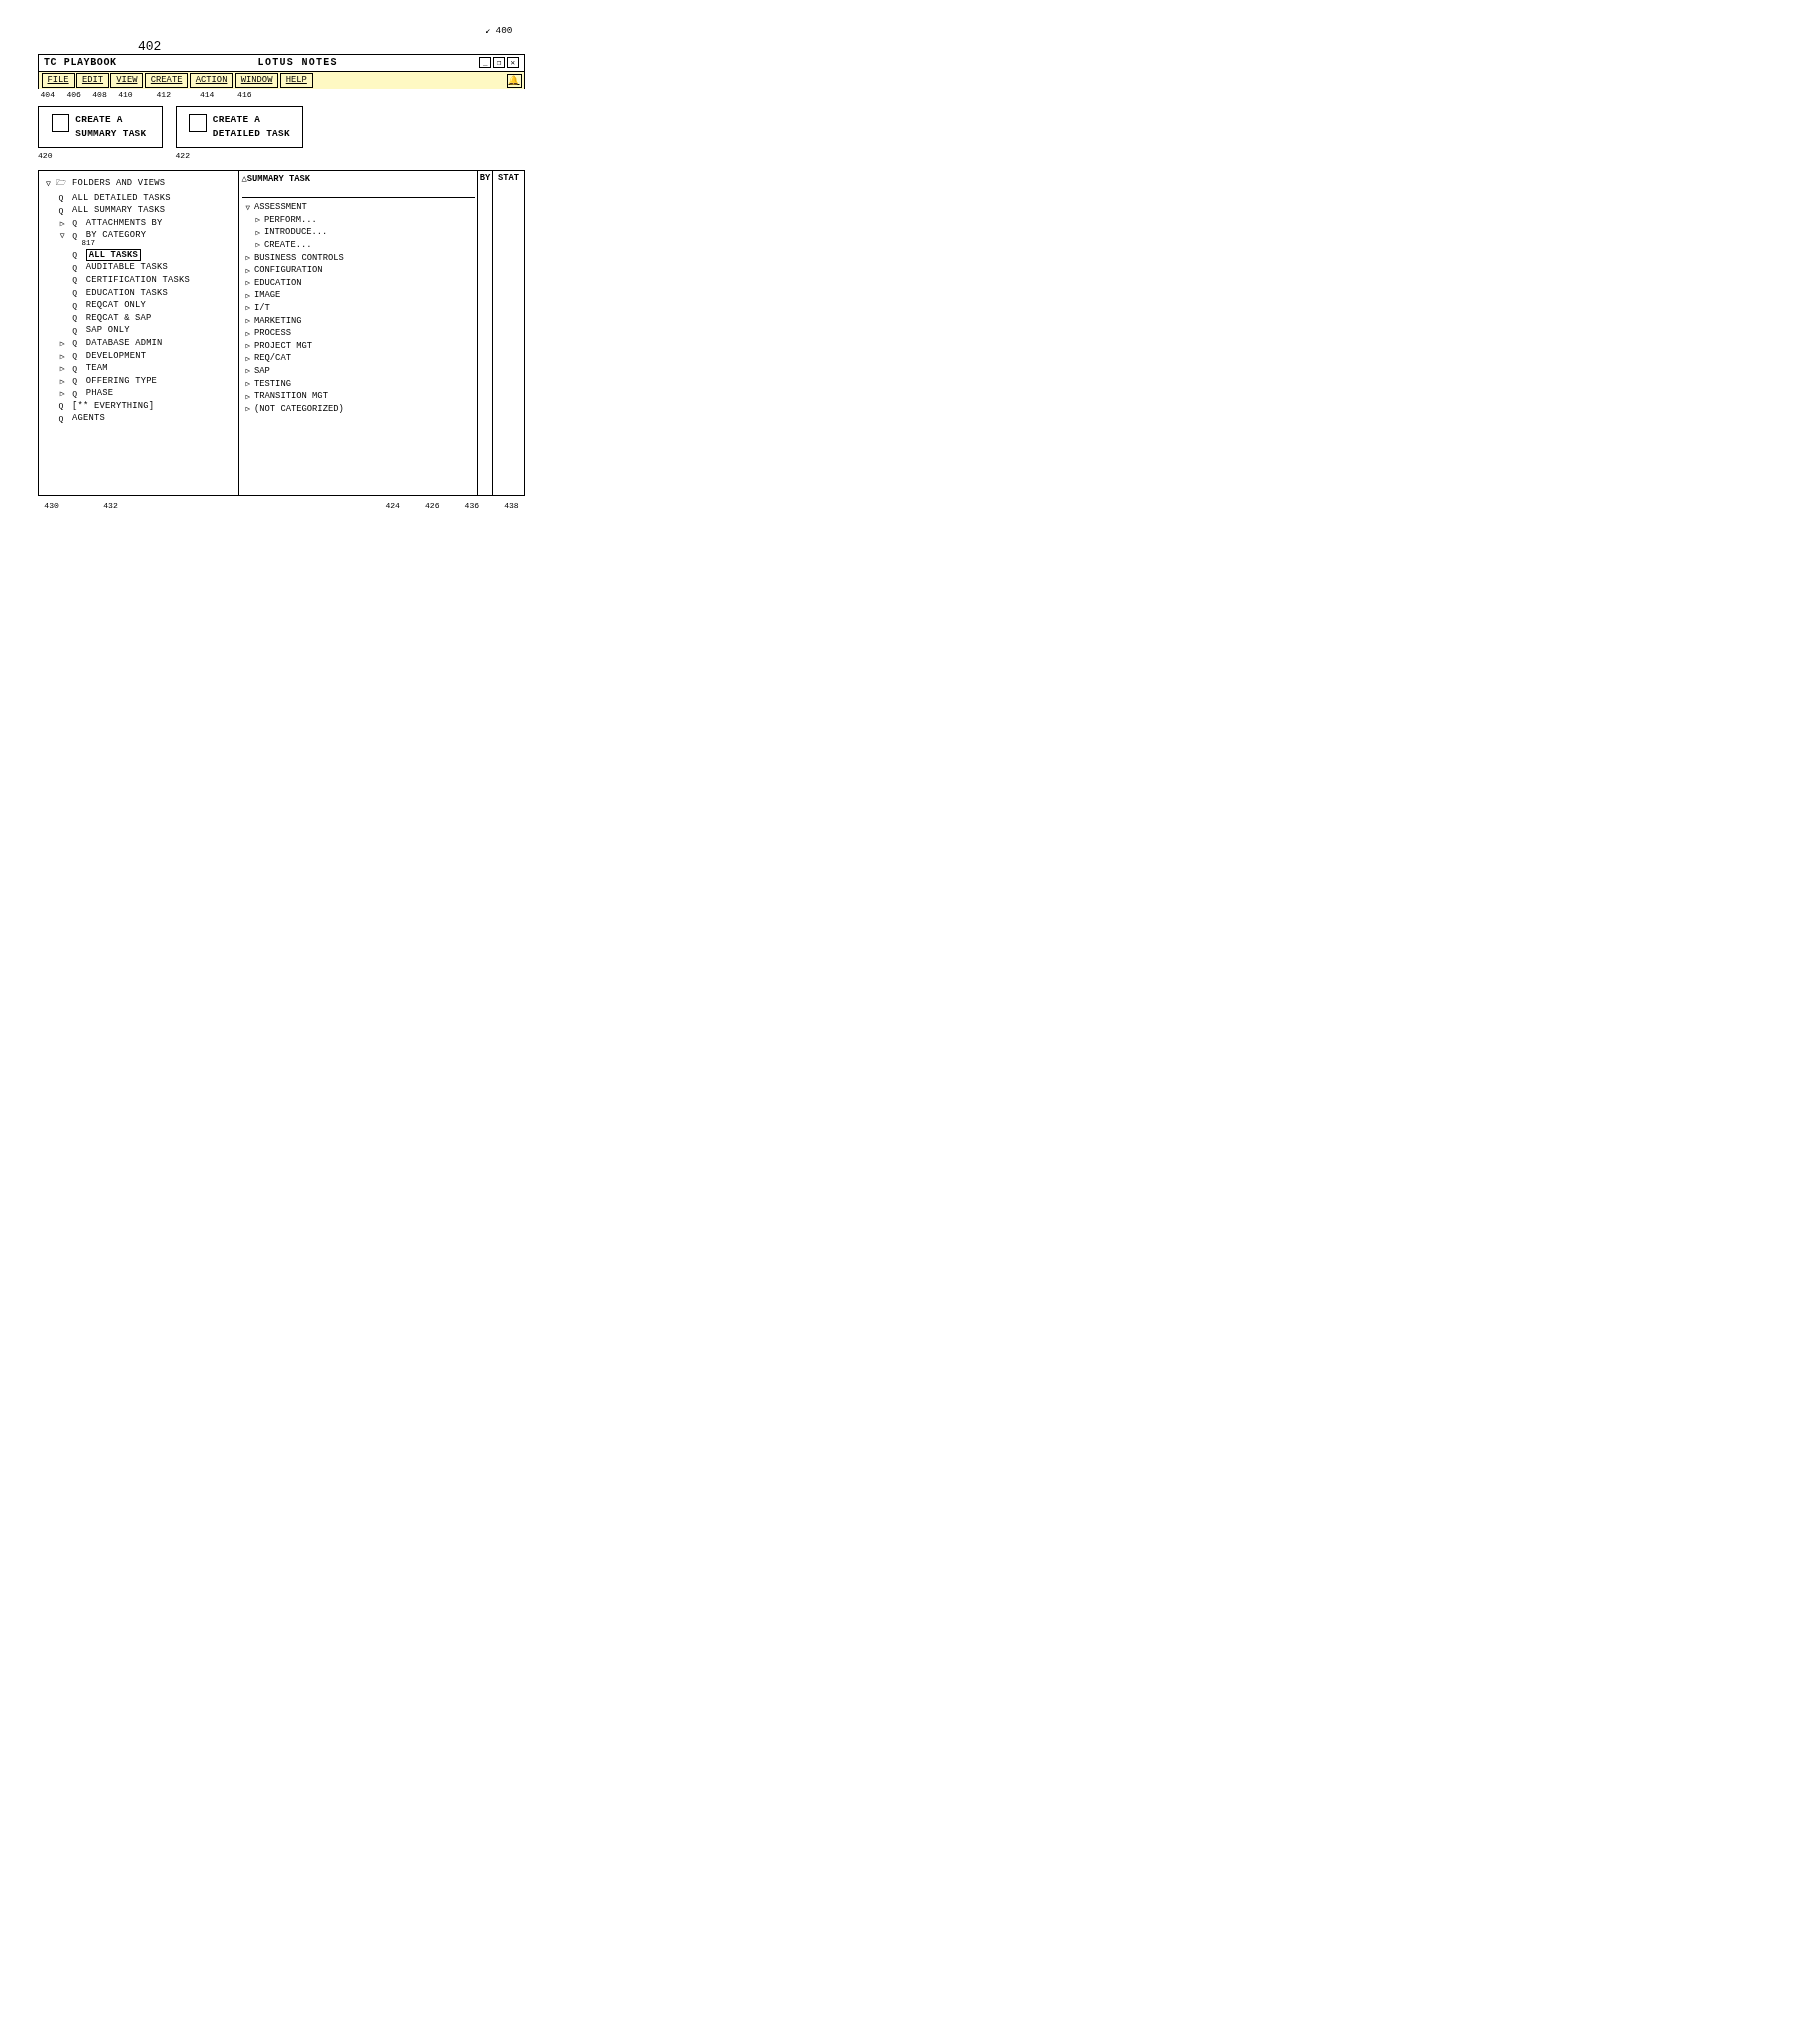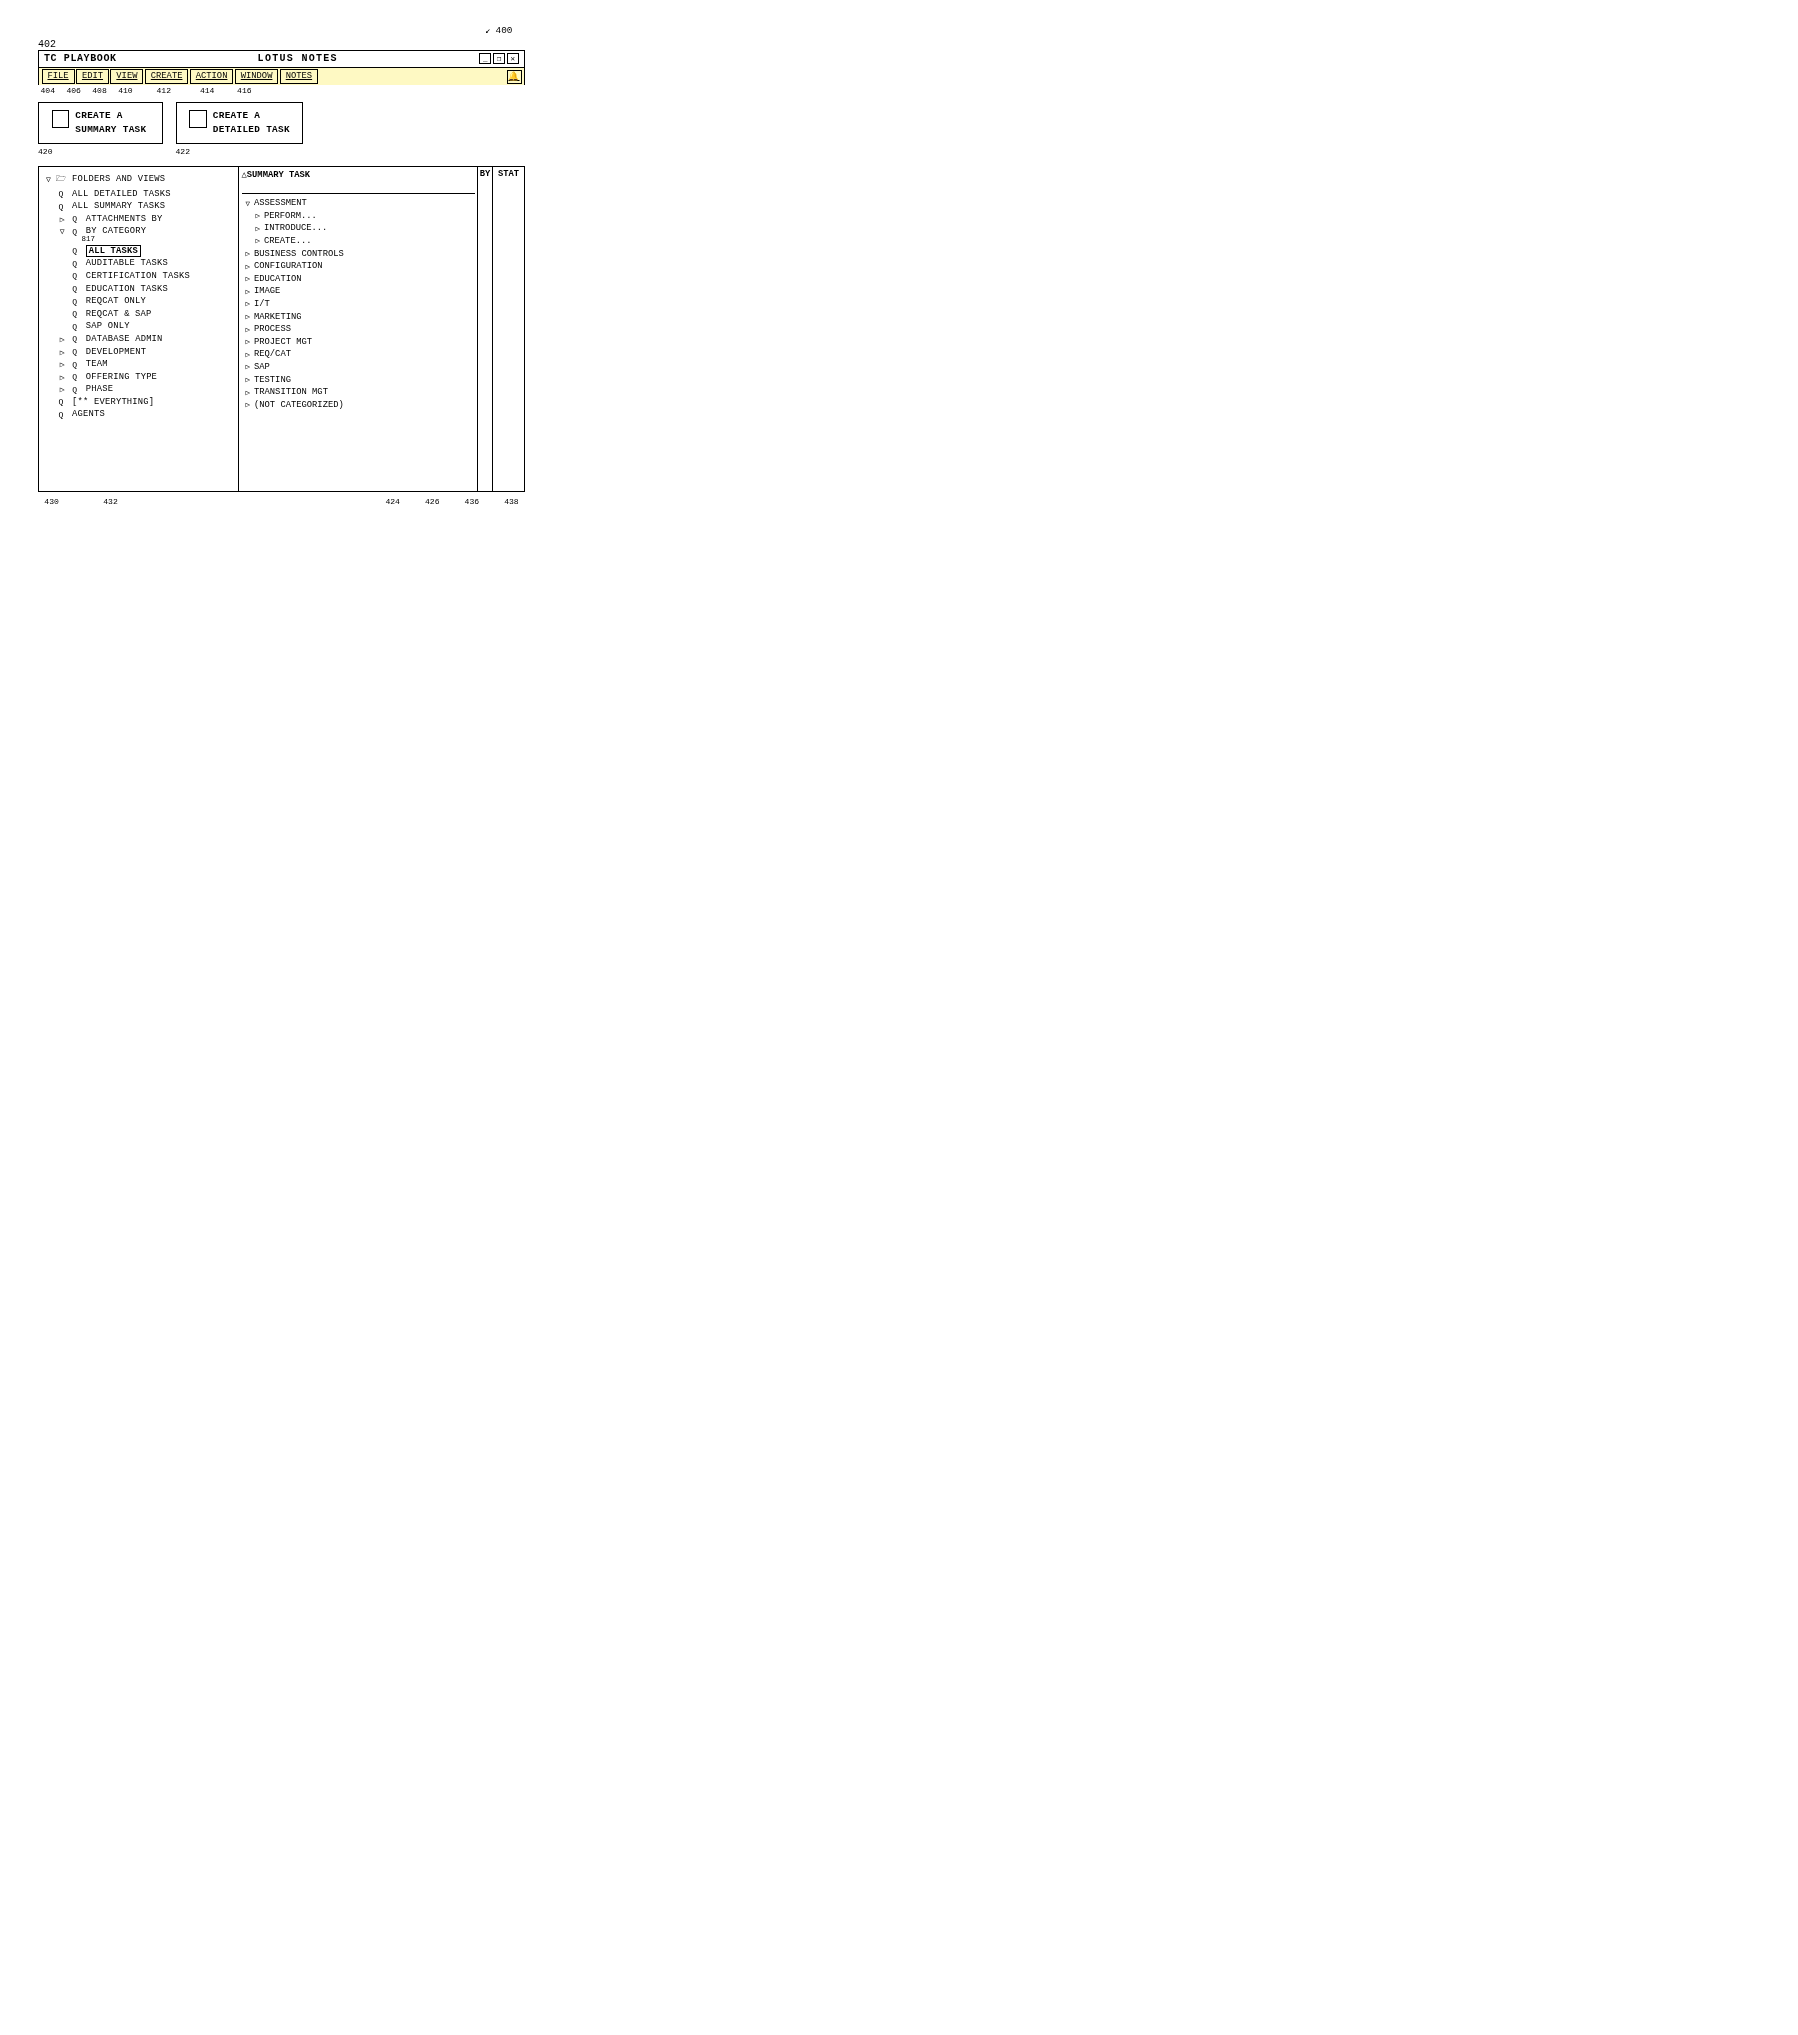--- a/index.html
+++ b/index.html
@@ -250,21 +250,21 @@
       font-size: 8.1px;
     }
   </style>
 </head>
 <body>
 
 <div style="text-align:right; margin-bottom:2.5px; margin-right:12.5px;">
   <span style="font-size:8.8px;">↙ </span><span style="font-size:9.4px;">400</span>
 </div>
 
-<div style="position:relative; margin-bottom:0; font-size:10px;">
+<div style="position:relative; margin-left:100px; margin-bottom:0; font-size:13px;">
   <span>402</span>
 </div>
 
 <div class="title-bar-wrapper">
   <div class="title-bar">
     <span class="title-bar-left">TC PLAYBOOK</span>
     <span class="title-bar-center">LOTUS NOTES</span>
     <div class="title-bar-controls">
       <div class="win-btn">_</div>
       <div class="win-btn">❐</div>
@@ -273,21 +273,21 @@
   </div>
 </div>
 
 <div class="menu-bar">
   <div class="menu-item">FILE</div>
   <div class="menu-item">EDIT</div>
   <div class="menu-item">VIEW</div>
   <div class="menu-item">CREATE</div>
   <div class="menu-item">ACTION</div>
   <div class="menu-item">WINDOW</div>
-  <div class="menu-item">NOTES</div>
+  <div class="menu-item">HELP</div>
   <div class="menu-icon-right">🔔</div>
 </div>
 
 <div class="menu-labels">
   <span class="menu-label ref">404</span>
   <span class="menu-label ref">406</span>
   <span class="menu-label ref">408</span>
   <span class="menu-label ref">410</span>
   <span class="menu-label ref" style="margin-left:12.5px;">412</span>
   <span class="menu-label ref" style="margin-left:17.5px;">414</span>

